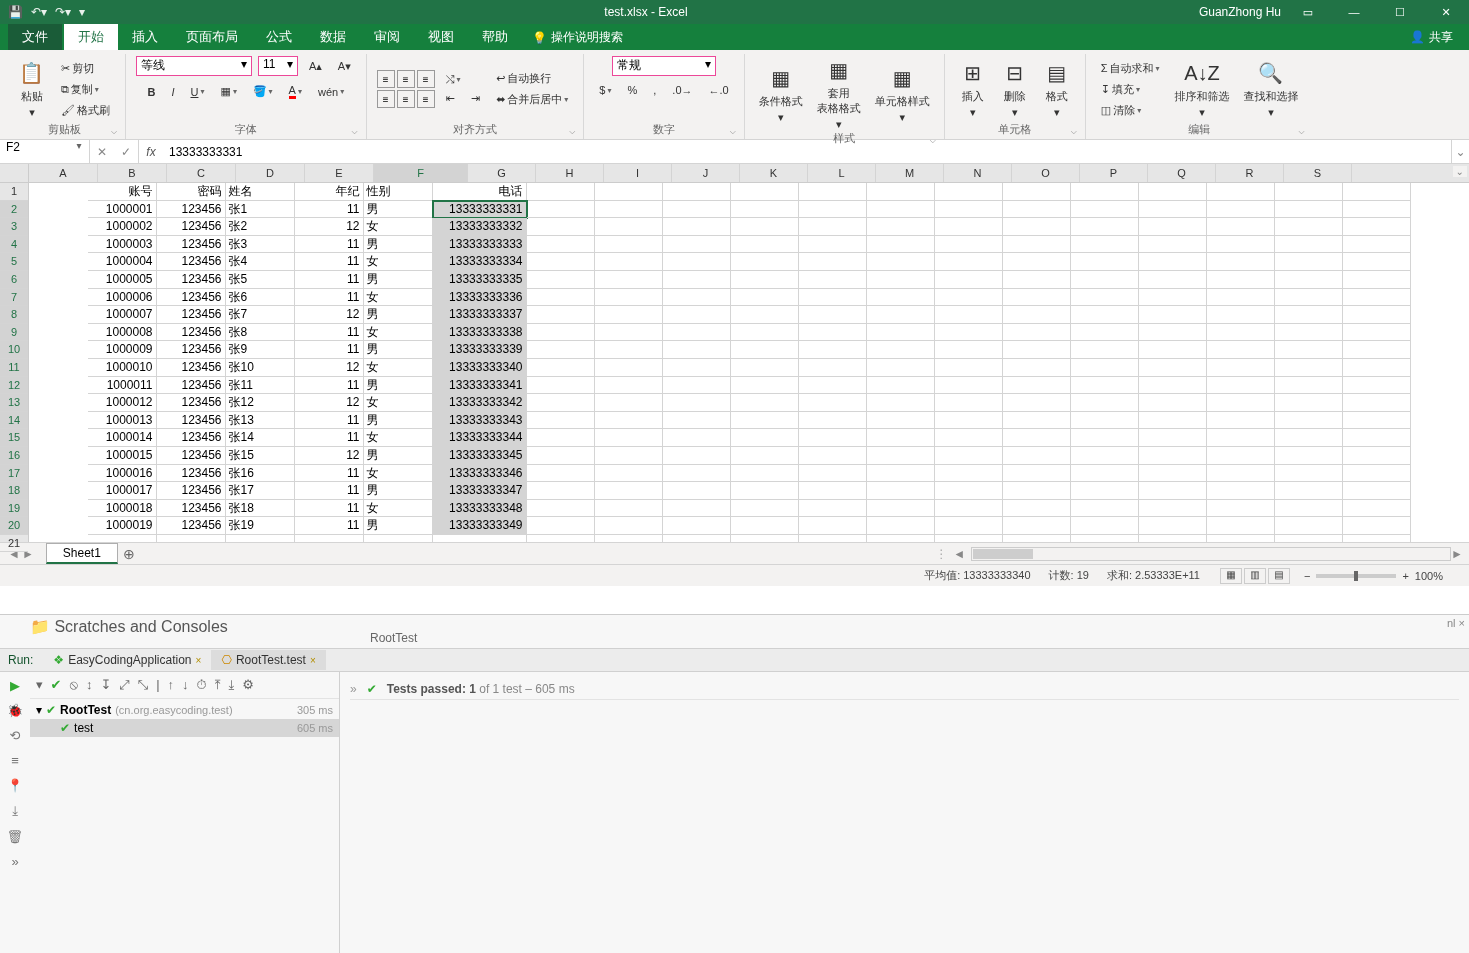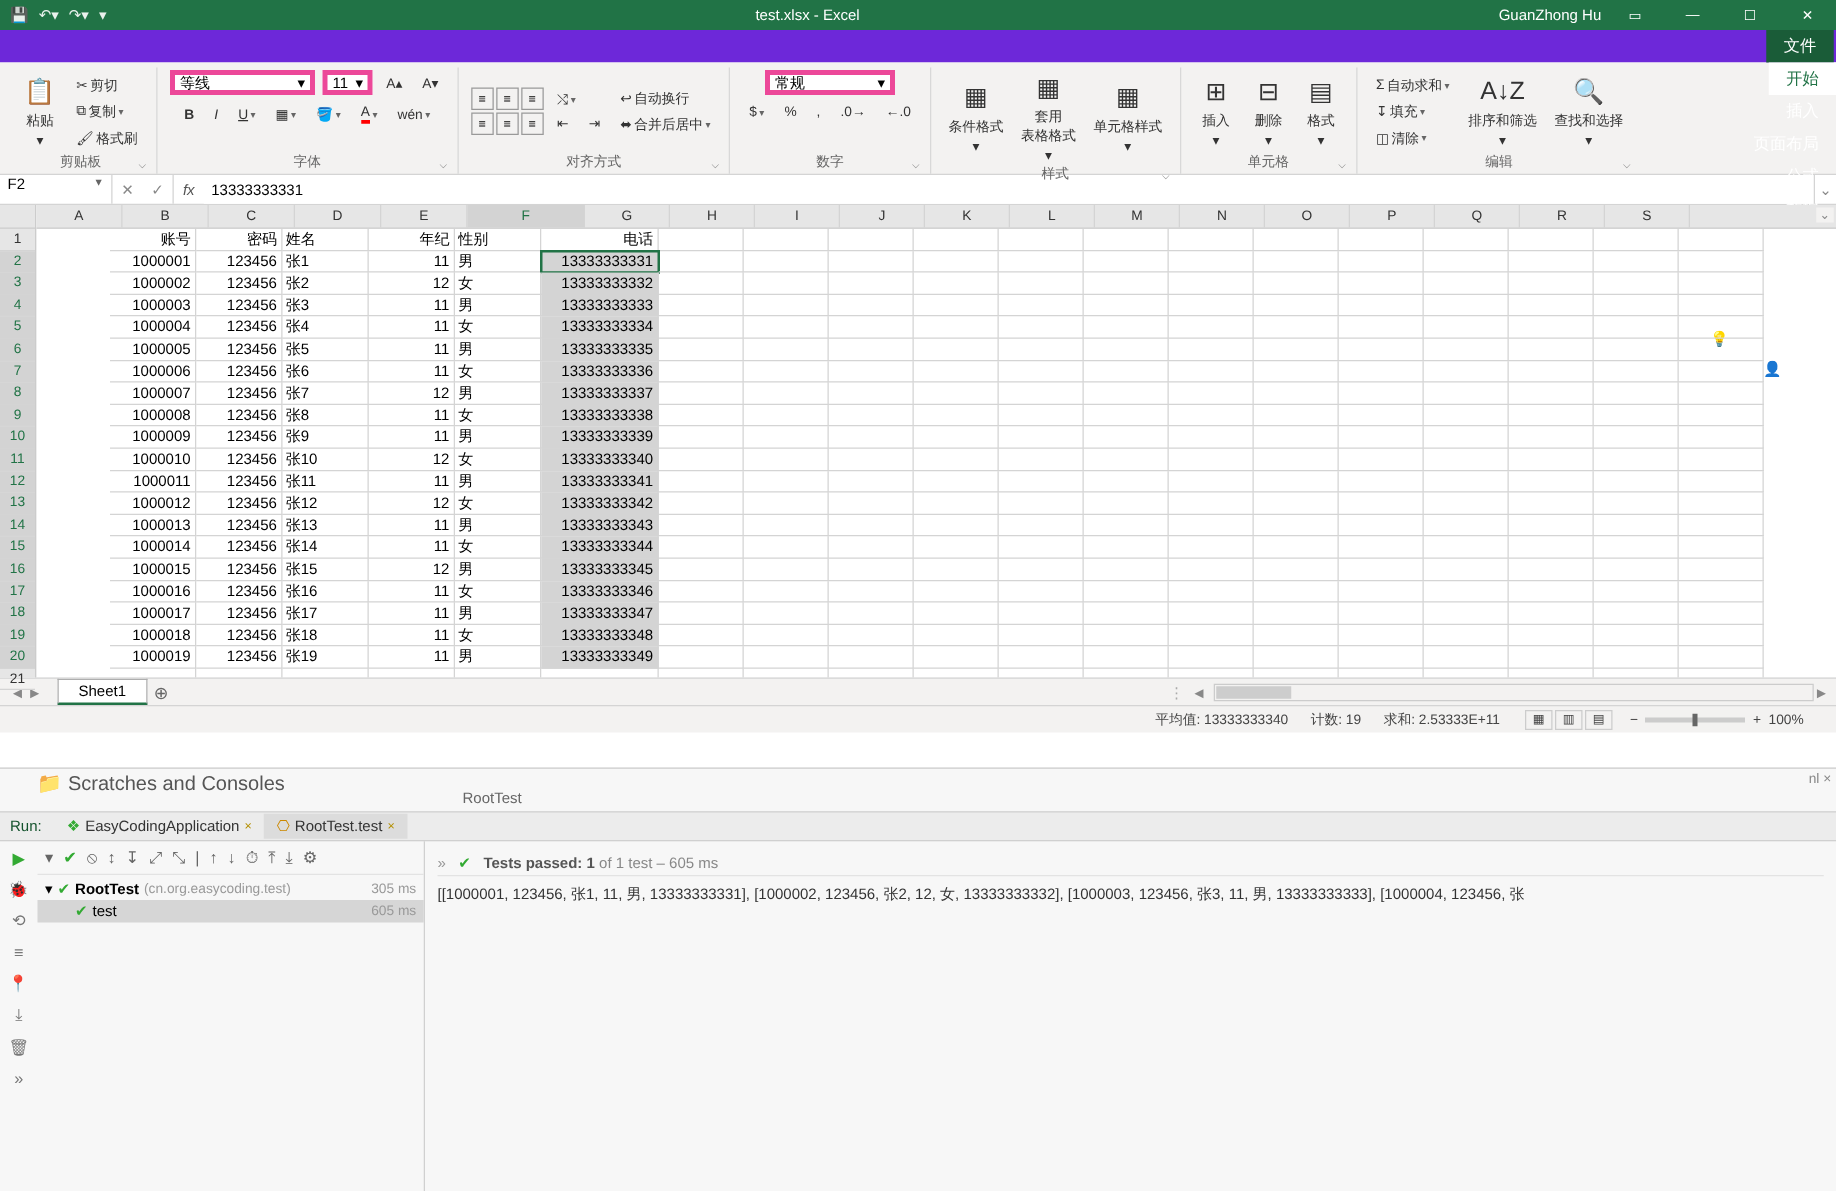--- a/index.html
+++ b/index.html
@@ -7,39 +7,39 @@
 
 
 .excel-title { height:24px; background:#217346; color:#fff; display:flex; align-items:center; }
 .excel-title .qat { display:flex; align-items:center; gap:8px; padding:0 8px; }
 .excel-title .qat span { font-size:12px; opacity:.9; }
 .excel-title .ctr { flex:1; text-align:center; font-size:12px; }
 .excel-title .user { padding-right:4px; font-size:12px; }
 .excel-title .winbtns { display:flex; }
 .excel-title .winbtns span { width:46px; text-align:center; font-size:11px; }
 
-.excel-tabs { height:26px; background:#6d28d9; display:flex; align-items:flex-end; padding-left:8px;flex-direction:column; }
+.excel-tabs { height:26px; background:#15803d; display:flex; align-items:flex-end; padding-left:8px; }
 .excel-tabs .tab { color:#fff; padding:4px 14px; font-size:13px; cursor:pointer; }
 .excel-tabs .tab.active { background:#fff; color:#217346; }
 .excel-tabs .tab.file { background:#1a5c38; margin-right:2px;}
 .excel-tabs .tell { color:#fff; display:flex; align-items:center; gap:4px; padding:4px 10px; font-size:12px;}
 .excel-tabs .share { margin-left:auto; color:#fff; padding:4px 16px; font-size:12px;}
 
 .ribbon { height:90px; background:#f3f2f1; border-bottom:1px solid #d4d4d4; display:flex; padding:4px 4px 0 4px; }
 .rgroup { border-right:1px solid #d8d8d8; padding:2px 10px 0 10px; display:flex; flex-direction:column; position:relative; }
 .rgroup .body { flex:1; display:flex; align-items:center; gap:6px; }
 .rgroup .lbl { text-align:center; font-size:11px; color:#666; padding-bottom:2px; position:relative;}
 .rgroup .lbl::after { content:"⌵"; font-size:8px; position:absolute; right:-2px; bottom:2px; color:#888;}
 .rbig { display:flex; flex-direction:column; align-items:center; gap:2px; font-size:11px; color:#333; padding:0 4px;}
 .rbig .ic { width:28px; height:28px; display:flex; align-items:center; justify-content:center; font-size:20px; }
 .rrow { display:flex; gap:6px; align-items:center; }
 .rcol { display:flex; flex-direction:column; gap:2px; }
 .rbtn { padding:1px 4px; font-size:11px; color:#333; border:1px solid transparent; display:flex; align-items:center; gap:2px;}
 .rbtn .dd { font-size:8px; color:#666;}
-.dropdown { border:4px solid #ec4899; background:#fff; height:20px; font-size:12px; padding:0 4px; display:flex; align-items:center; justify-content:space-between; gap:6px;}
+.dropdown { border:1px solid #ec4899; background:#fff; height:20px; font-size:12px; padding:0 4px; display:flex; align-items:flex-start; justify-content:space-between; gap:6px;}
 .squaregrid { display:grid; grid-template-columns:repeat(3,18px); grid-template-rows:repeat(2,18px); gap:2px;}
 .squaregrid span { border:1px solid #999; display:flex; align-items:center; justify-content:center; font-size:10px;}
 .ribbon-collapse { position:absolute; right:6px; bottom:2px; font-size:12px; color:#666;}
 
 .formula-bar { height:24px; display:flex; align-items:stretch; border-bottom:1px solid #d4d4d4; background:#fff;}
 .namebox { width:90px; border-right:1px solid #d4d4d4; display:flex; align-items:flex-start;}
 .namebox input { border:none; width:70px; padding-left:6px; font-size:12px;}
 .namebox .dd { width:18px; text-align:center; color:#666; font-size:10px;}
 .fx-btns { display:flex; align-items:center; border-right:1px solid #d4d4d4;}
 .fx-btns span { width:24px; text-align:center; color:#888;}
@@ -948,17 +948,16 @@
         </div>
       </div>
     </div>
 
     <div class="run-output">
       <div class="topline">
         <span class="chev">»</span>
         <span class="pass">✔</span>
         <span><b>Tests passed: 1</b><span style="color:#888"> of 1 test – 605 ms</span></span>
       </div>
-      <div>[[1000001, 123456, 张1, 11, 男, 13333333331], [1000002, 123456, 张2, 12, 女, 13333333332], [1000003, 123456, 张3, 11, 男, 13333333333], [1000004, 123456, 张</div>
 
     </div>
   </div>
 </div>
 
 </body></html>

